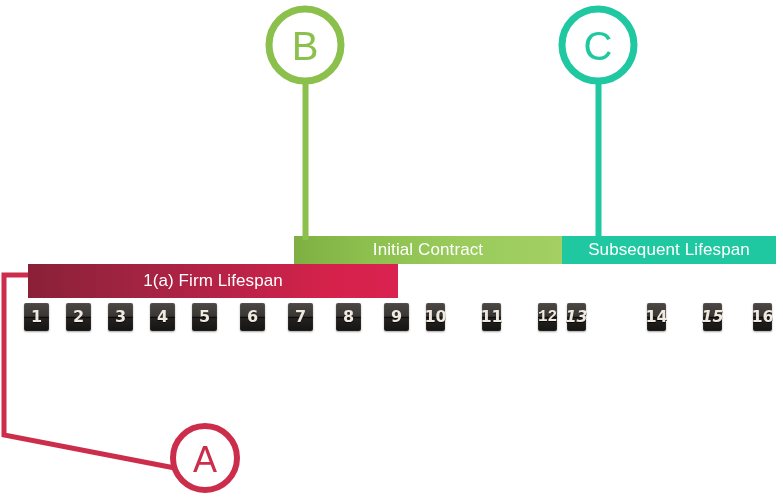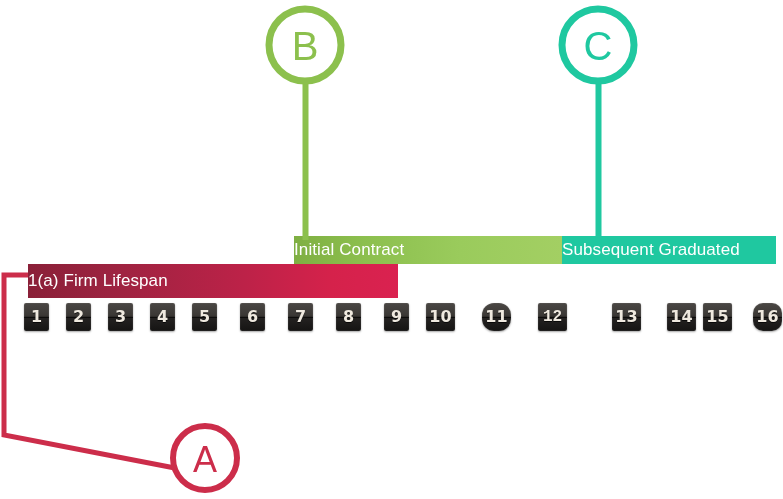--- a/index.html
+++ b/index.html
@@ -36,20 +36,21 @@
     dominant-baseline: central;
   }
   .marker-letter-a { font-size: 36px; }
 
   
   .bar {
     position: absolute;
     box-sizing: border-box;
     display: flex;
     align-items: center;
+    justify-content: center;
     color: #ffffff;
     white-space: nowrap;
     overflow: hidden;
   }
 
   .bar-upper {
     top: 236px;
     height: 28px;
     font-size: 17px;
     letter-spacing: .1px;
@@ -108,21 +109,21 @@
     display: flex;
     align-items: center;
     justify-content: center;
     font-family: "DejaVu Sans", sans-serif;
     font-weight: bold;
     font-size: 16px;
     line-height: 1;
     color: #efe9df;
     text-shadow: 0 1px 0 rgba(0,0,0,0.7);
   }
-  .num-box.wide { width: 29px; text-align: right; }
+  .num-box.wide { width: 19px; text-align: right; }
   .num-box::after {
     content: "";
     position: absolute;
     left: 0; right: 0;
     top: 50%;
     height: 1px;
     background: rgba(0,0,0,0.55);
     pointer-events: none;
   }
   .num-box span {
@@ -133,21 +134,21 @@
 </head>
 <body>
 
 <div id="stage">
 
   <div class="bar bar-upper" id="bar-initial-contract">
     <span>Initial Contract</span>
   </div>
 
   <div class="bar bar-upper" id="bar-subsequent-contract">
-    <span>Subsequent Graduated</span>
+    <span>Subsequent Lifespan</span>
   </div>
 
   <div class="bar bar-lower" id="bar-8a-lifespan">
     <span>1(a) Firm Lifespan</span>
   </div>
 
 
   <div id="number-strip">
       <div class="num-box" style="left: 24px;">
         <span>1</span>
@@ -172,36 +173,36 @@
       </div>
       <div class="num-box" style="left: 336px;">
         <span>8</span>
       </div>
       <div class="num-box" style="left: 384px;">
         <span>9</span>
       </div>
       <div class="num-box wide" style="left: 426px;">
         <span>10</span>
       </div>
-      <div class="num-box wide" style="left: 482px; border-radius: 12px;">
+      <div class="num-box wide" style="left: 482px;">
         <span>11</span>
       </div>
       <div class="num-box wide" style="left: 538px; font-family: Liberation Mono, monospace;">
         <span>12</span>
       </div>
-      <div class="num-box wide" style="left: 612px;">
+      <div class="num-box wide" style="left: 567px; font-style: italic;">
         <span>13</span>
       </div>
-      <div class="num-box wide" style="left: 647px; margin-left: 20px;">
+      <div class="num-box wide" style="left: 647px;">
         <span>14</span>
       </div>
-      <div class="num-box wide" style="left: 703px;">
+      <div class="num-box wide" style="left: 703px; font-style: italic;">
         <span>15</span>
       </div>
-      <div class="num-box wide" style="left: 753px; border-radius: 10px;">
+      <div class="num-box wide" style="left: 753px;">
         <span>16</span>
       </div>
     </div>
 
   <svg id="vector-layer" viewBox="0 0 783 499">
 
     <g>
       <path id="connector-a" d="M 28 275 L 4 275 L 4 435 L 180 469" fill="none" stroke="#CC2D4A" stroke-width="5" stroke-linecap="butt" stroke-linejoin="miter"></path>
       <circle id="circle-a" cx="205" cy="458" r="32" fill="#ffffff" stroke="#CC2D4A" stroke-width="6"></circle>
       <text id="label-a" class="marker-letter marker-letter-a" x="205" y="459" fill="#CC2D4A">A</text>

